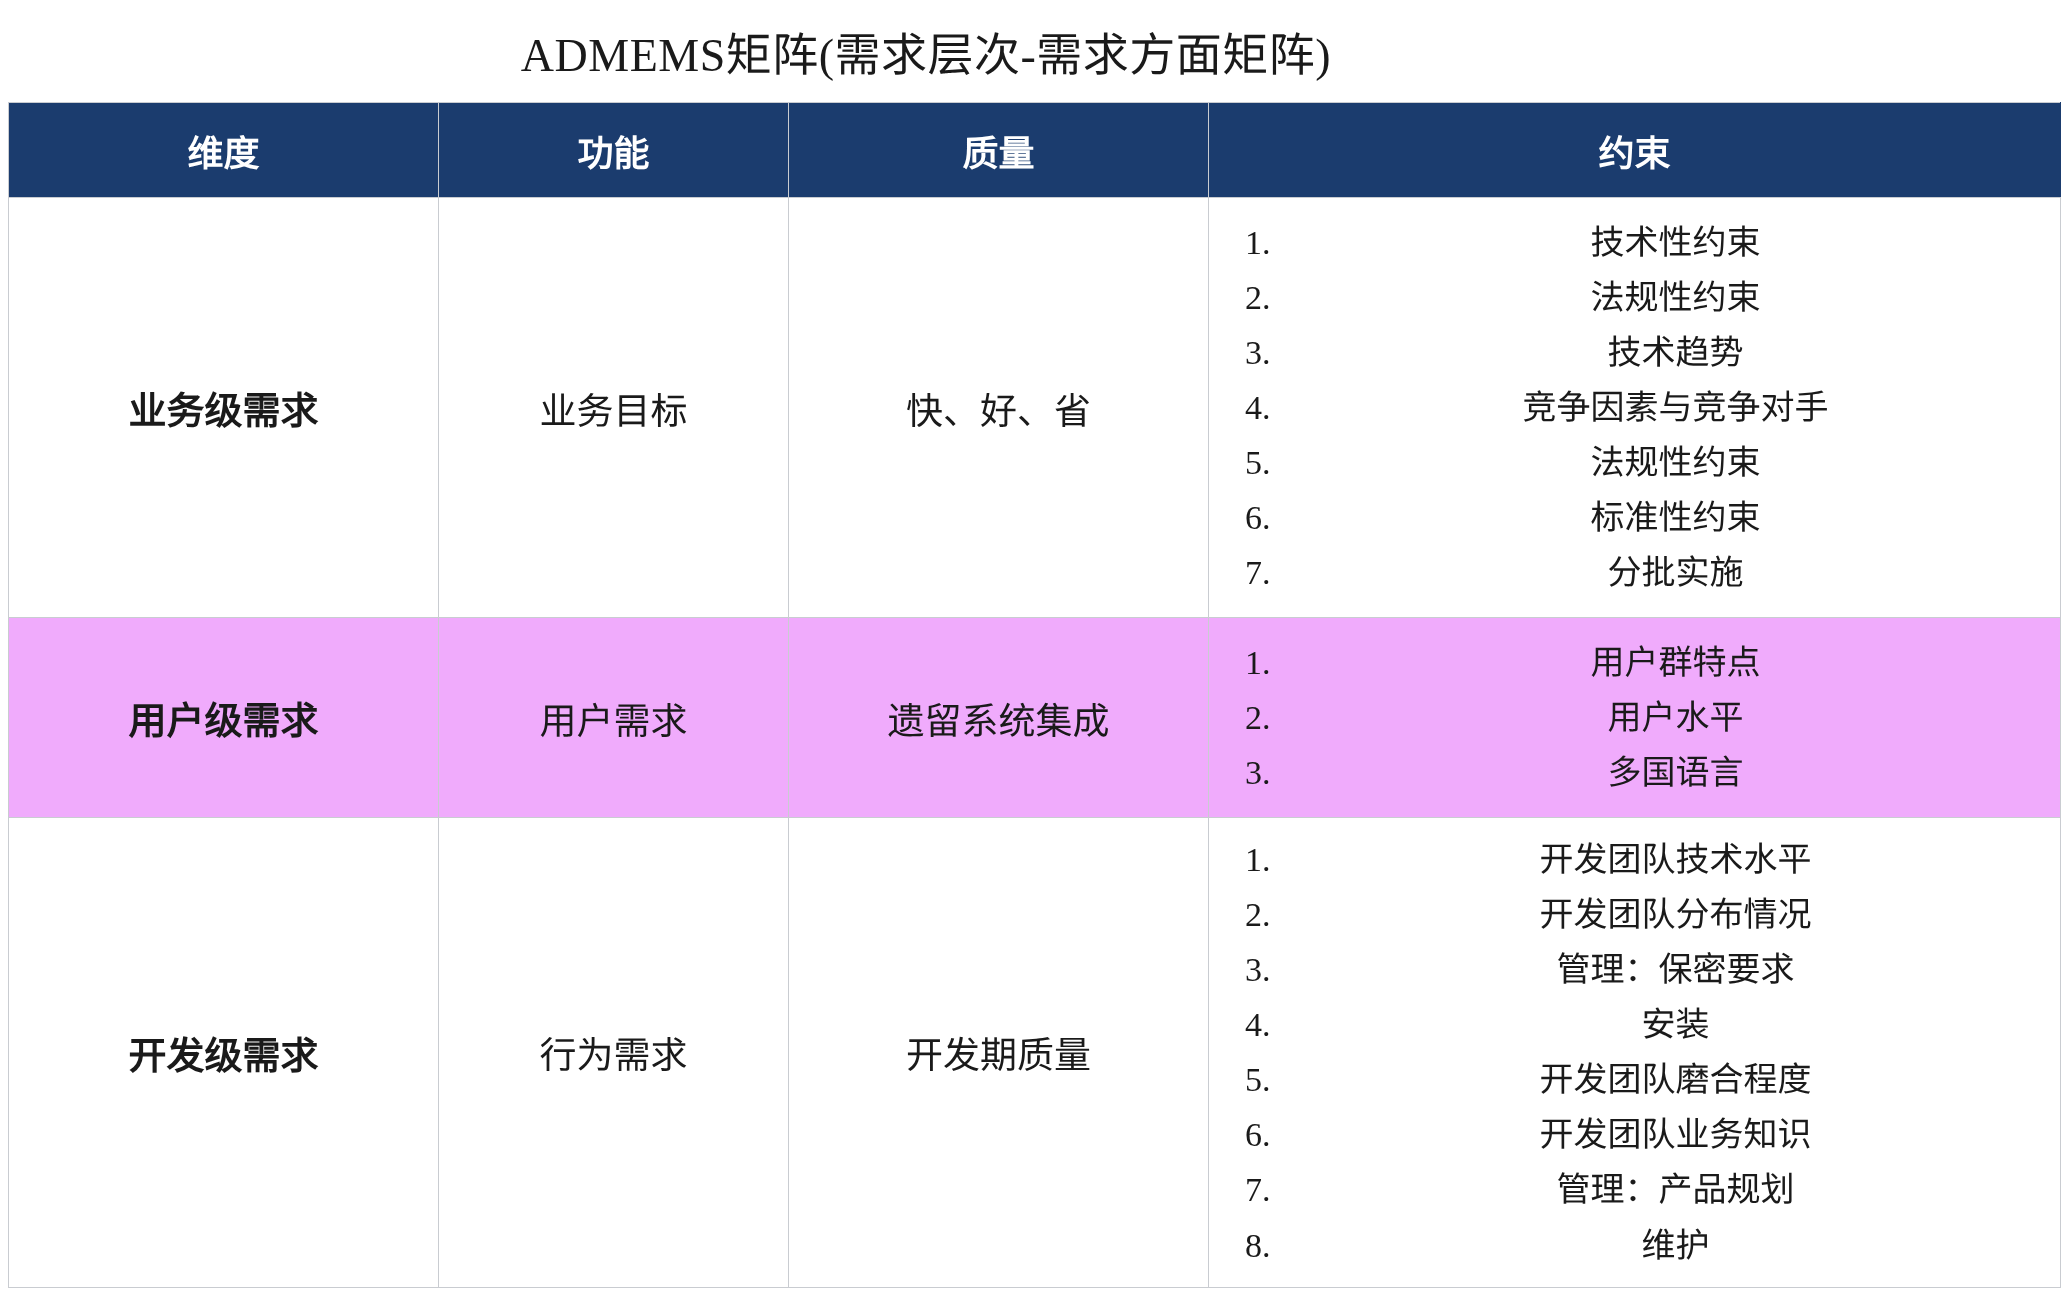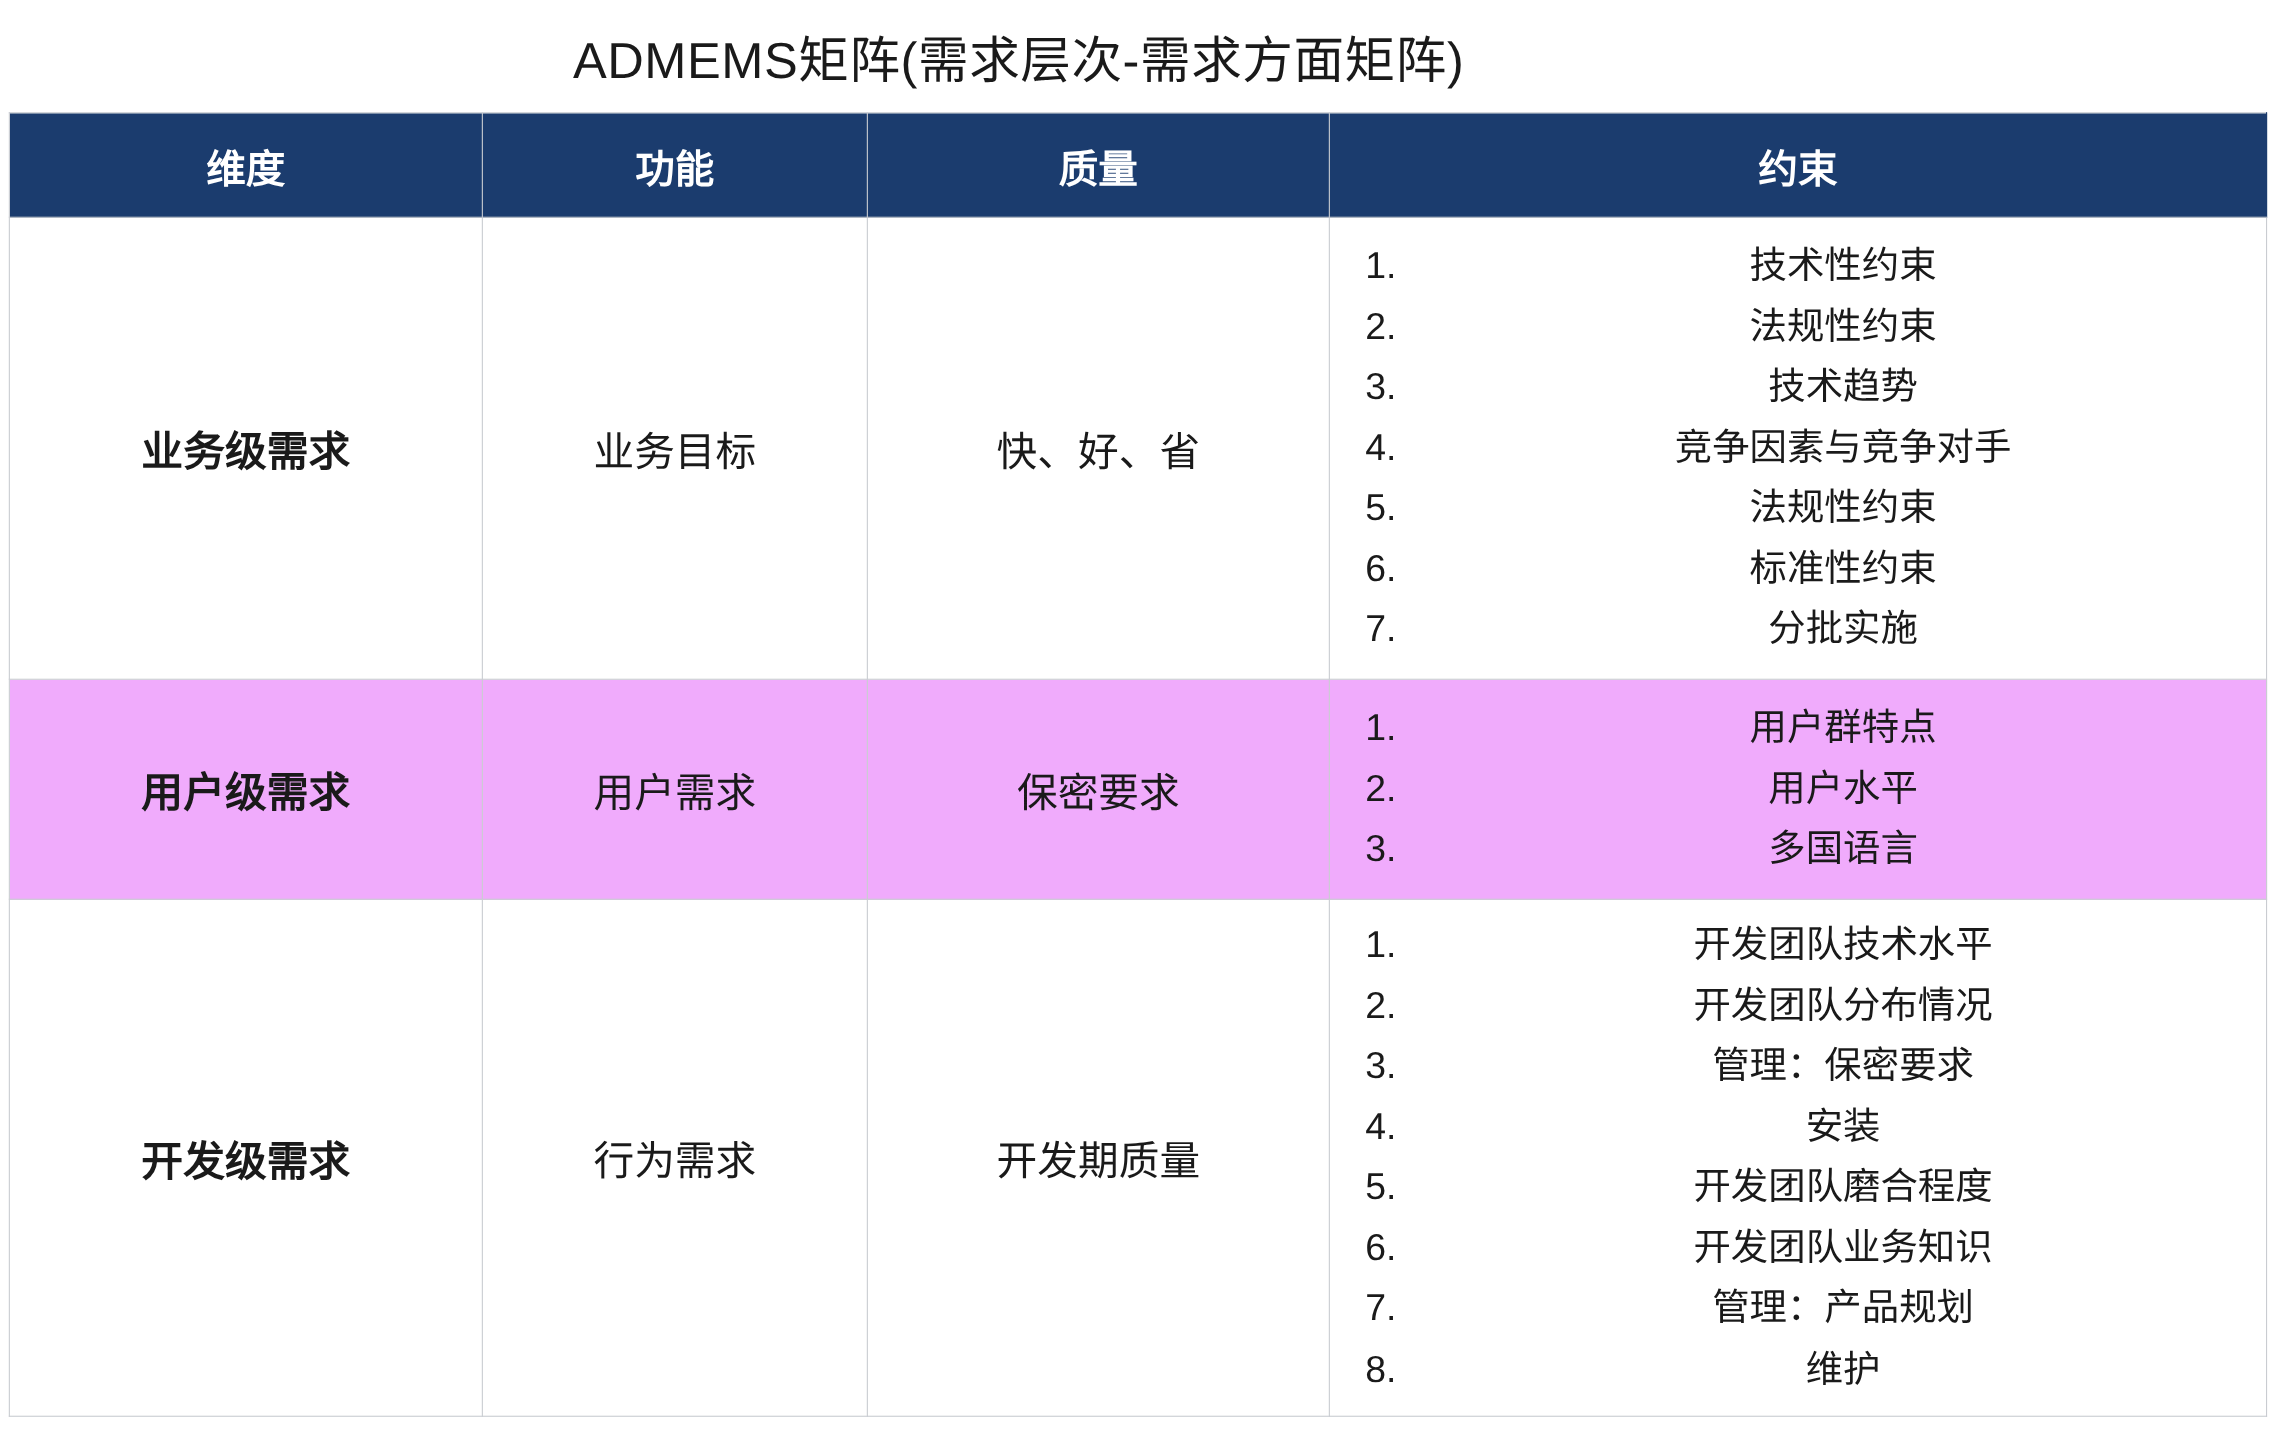--- a/index.html
+++ b/index.html
@@ -13,20 +13,21 @@
     font-family: "Liberation Sans", sans-serif;
     color: #111111;
     overflow: hidden;
   }
   .page {
     width: 1852px;
     height: 1300px;
     box-sizing: border-box;
     padding: 0;
     position: relative;
+    font-family: Liberation Serif, serif;
   }
   .title {
     text-align: center;
     font-size: 46px;
     font-weight: 400;
     color: #1a1a1a;
     padding-top: 18px;
     padding-bottom: 18px;
     letter-spacing: 0.5px;
   }
@@ -129,21 +130,21 @@
             <li>法规性约束</li>
             <li>标准性约束</li>
             <li>分批实施</li>
           </ol>
         </td>
       </tr>
 
       <tr class="r2 alt">
         <td class="dim">用户级需求</td>
         <td class="plain">用户需求</td>
-        <td class="plain">保密要求</td>
+        <td class="plain">遗留系统集成</td>
         <td class="cons">
           <ol class="cons-list">
             <li>用户群特点</li>
             <li>用户水平</li>
             <li>多国语言</li>
           </ol>
         </td>
       </tr>
 
       <tr class="r3">

